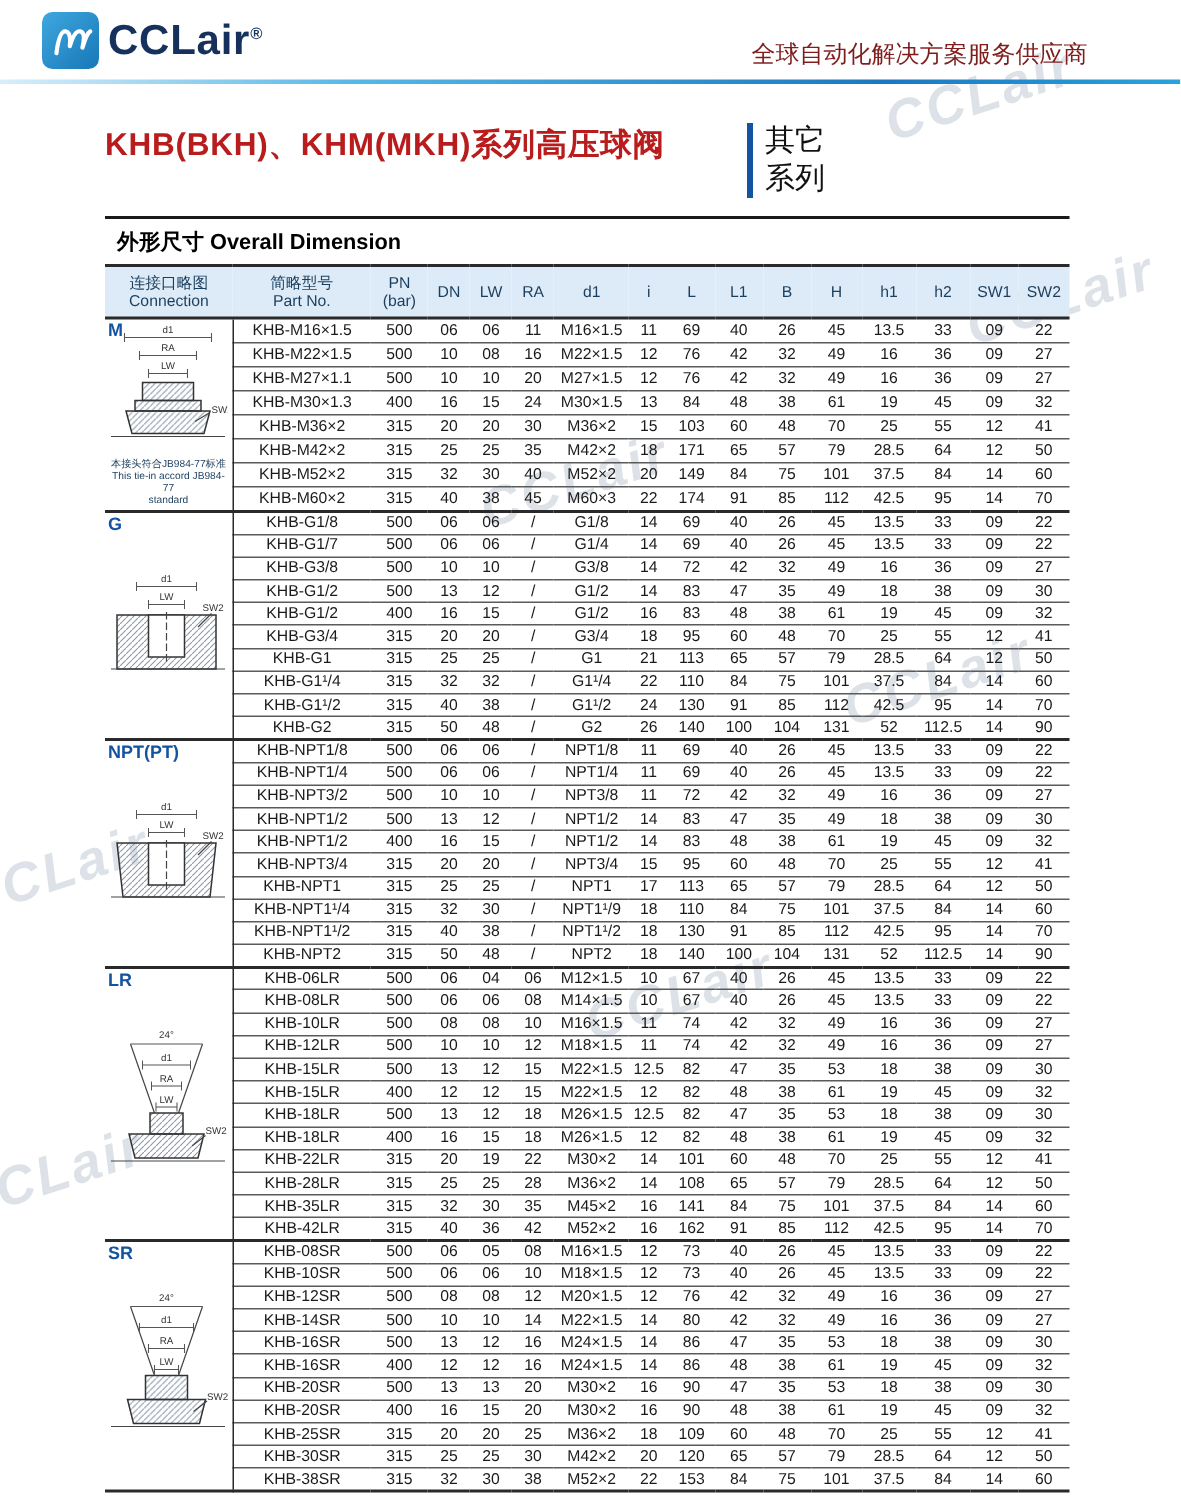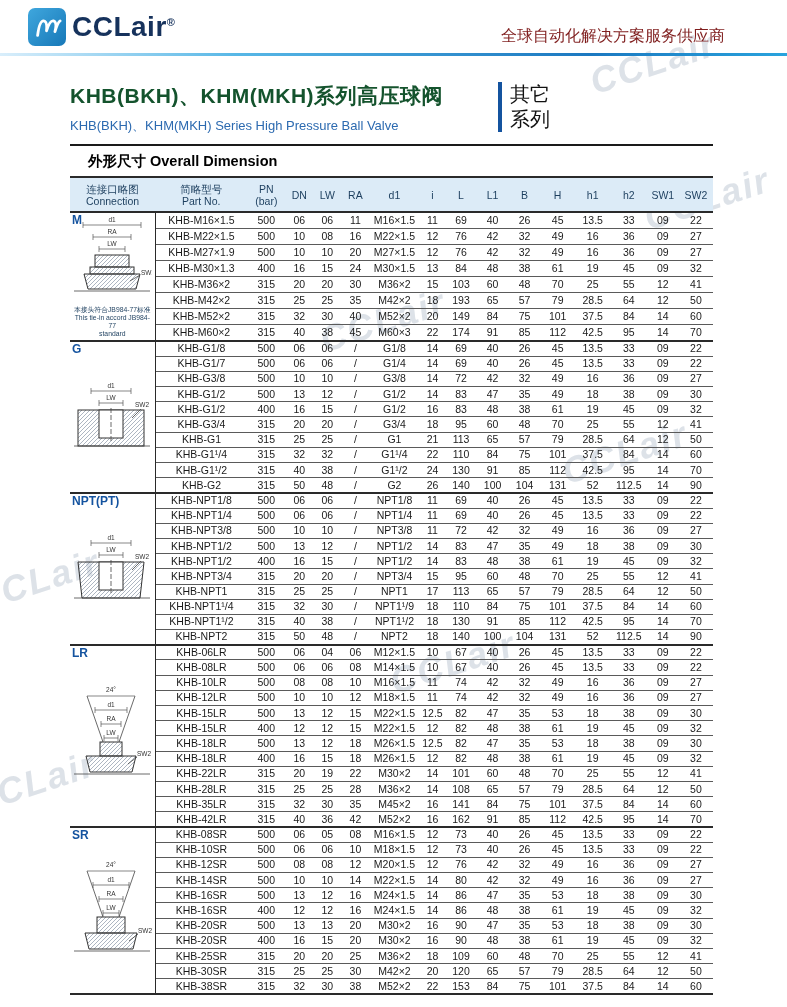--- a/index.html
+++ b/index.html
@@ -19,27 +19,27 @@
               display:flex; align-items:center; justify-content:center; }
   .logo-text { font-size:28px; font-weight:bold; color:#16325c; margin-left:6px; letter-spacing:0.5px; }
   .logo-reg { font-size:11px; color:#16325c; vertical-align:super; font-weight:bold; }
   .tagline { position:absolute; right:62px; top:26px; font-size:16px; font-weight:normal; color:#7f1d1d; }
   .grad-line { position:absolute; top:53px; left:0; width:787px; height:3px; z-index:2;
                background:linear-gradient(90deg,#d9eefb 0%,#57b7e6 30%,#1b78c0 75%,#29a3dd 100%); }
 
   
   .content { position:absolute; left:70px; top:82px; width:643px; z-index:1; }
   .title-row { position:relative; height:50px; }
-  .page-title { font-size:21px; font-weight:bold; color:#14532d; letter-spacing:0.5px; }
+  .page-title { font-size:21px; font-weight:bold; color:#b91c1c; letter-spacing:0.5px; }
   .page-subtitle { font-size:13px; color:#2c6ab0; margin-top:7px; }
   .side-tab { position:absolute; left:428px; top:0; display:flex; }
   .side-tab .bar { width:4px; height:50px; background:#14539f; margin-right:8px; }
   .side-tab .txt { font-family:"Liberation Serif", serif; font-size:20px; color:#111; line-height:25px; }
   .rule { margin-top:12px; height:2px; background:#1a1a1a; }
-  .section-heading { font-size:14.5px; font-weight:bold; color:#000; margin:6px 0 5px 18px; }
+  .section-heading { font-size:14.5px; font-weight:bold; color:#000; margin:6px 0 5px 8px; }
 
   
   table { border-collapse:collapse; width:643px; table-layout:fixed; background:transparent; }
   thead th { background:#dcebf7; color:#1c3e5e; font-weight:normal; font-size:10.5px;
              border-top:2px solid #2a2a2a; border-bottom:2px solid #2a2a2a;
              height:35px; padding:1px 0; text-align:center; vertical-align:middle; line-height:12px; }
   tbody td { font-size:10.5px; color:#1a1a1a; text-align:center; vertical-align:middle;
              height:15.2px; padding:0 1px; line-height:11px;
              border-top:1px solid #5a5a5a; background:transparent; }
   table { border-bottom:2px solid #2a2a2a; }
@@ -89,21 +89,20 @@
       <span class="logo-text"><span>CCLair</span><sup class="logo-reg">®</sup></span>
     </div>
     <div class="tagline">全球自动化解决方案服务供应商</div>
   </div>
   <div class="grad-line"></div>
 
   <div class="content">
     <div class="title-row">
       <div>
         <div class="page-title">KHB(BKH)、KHM(MKH)系列高压球阀</div>
-        <div class="page-subtitle">KHB(BKH)、KHM(MKH) Series High Pressure Ball Valve</div>
       </div>
       <div class="side-tab">
         <div class="bar"></div>
         <div class="txt">
           <div>其它</div>
           <div>系列</div>
         </div>
       </div>
     </div>
     <div class="rule"></div>
@@ -216,21 +215,21 @@
             <td>76</td>
             <td>42</td>
             <td>32</td>
             <td>49</td>
             <td>16</td>
             <td>36</td>
             <td>09</td>
             <td>27</td>
           </tr>
           <tr>
-            <td>KHB-M27×1.9</td>
+            <td>KHB-M27×1.1</td>
             <td>500</td>
             <td>10</td>
             <td>10</td>
             <td>20</td>
             <td>M27×1.5</td>
             <td>12</td>
             <td>76</td>
             <td>42</td>
             <td>32</td>
             <td>49</td>
@@ -274,21 +273,21 @@
             <td>41</td>
           </tr>
           <tr>
             <td>KHB-M42×2</td>
             <td>315</td>
             <td>25</td>
             <td>25</td>
             <td>35</td>
             <td>M42×2</td>
             <td>18</td>
-            <td>193</td>
+            <td>171</td>
             <td>65</td>
             <td>57</td>
             <td>79</td>
             <td>28.5</td>
             <td>64</td>
             <td>12</td>
             <td>50</td>
           </tr>
           <tr>
             <td>KHB-M52×2</td>
@@ -564,21 +563,21 @@
             <td>69</td>
             <td>40</td>
             <td>26</td>
             <td>45</td>
             <td>13.5</td>
             <td>33</td>
             <td>09</td>
             <td>22</td>
           </tr>
           <tr>
-            <td>KHB-NPT3/8</td>
+            <td>KHB-NPT3/2</td>
             <td>500</td>
             <td>10</td>
             <td>10</td>
             <td>/</td>
             <td>NPT3/8</td>
             <td>11</td>
             <td>72</td>
             <td>42</td>
             <td>32</td>
             <td>49</td>

